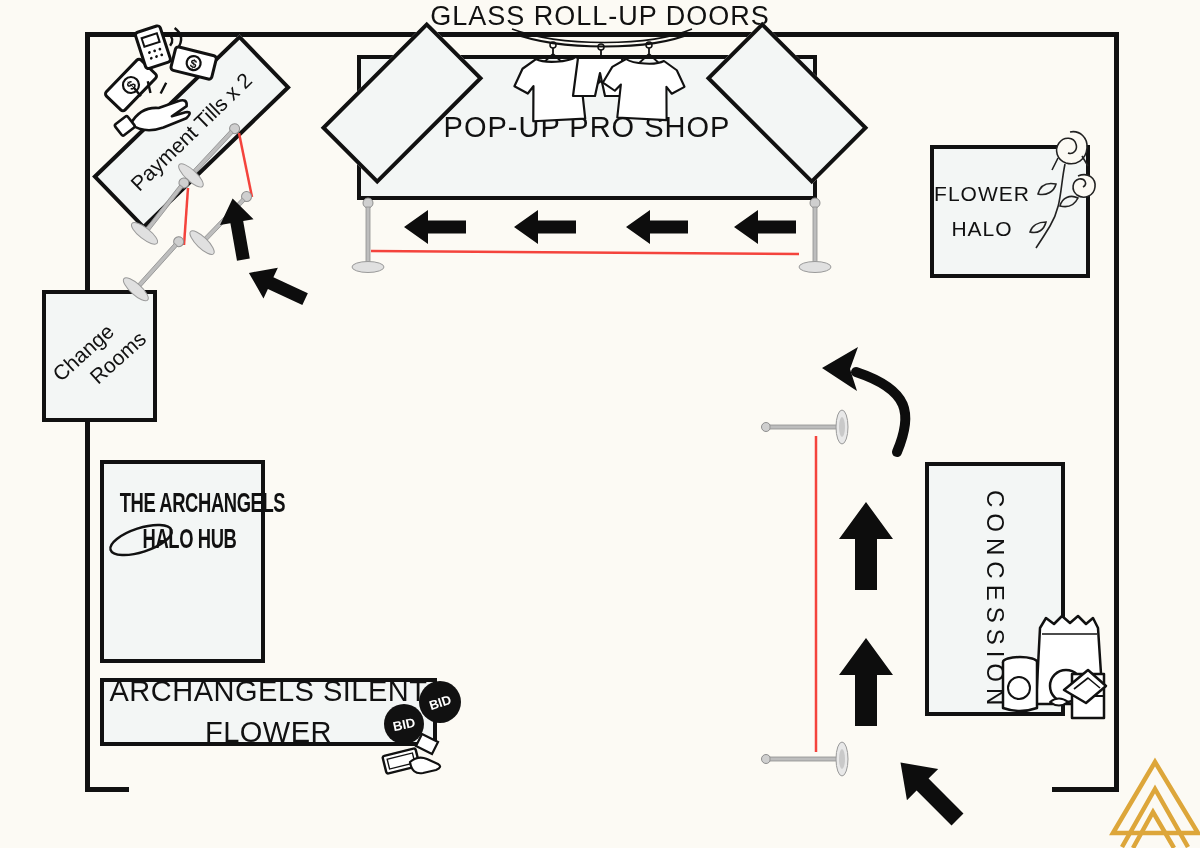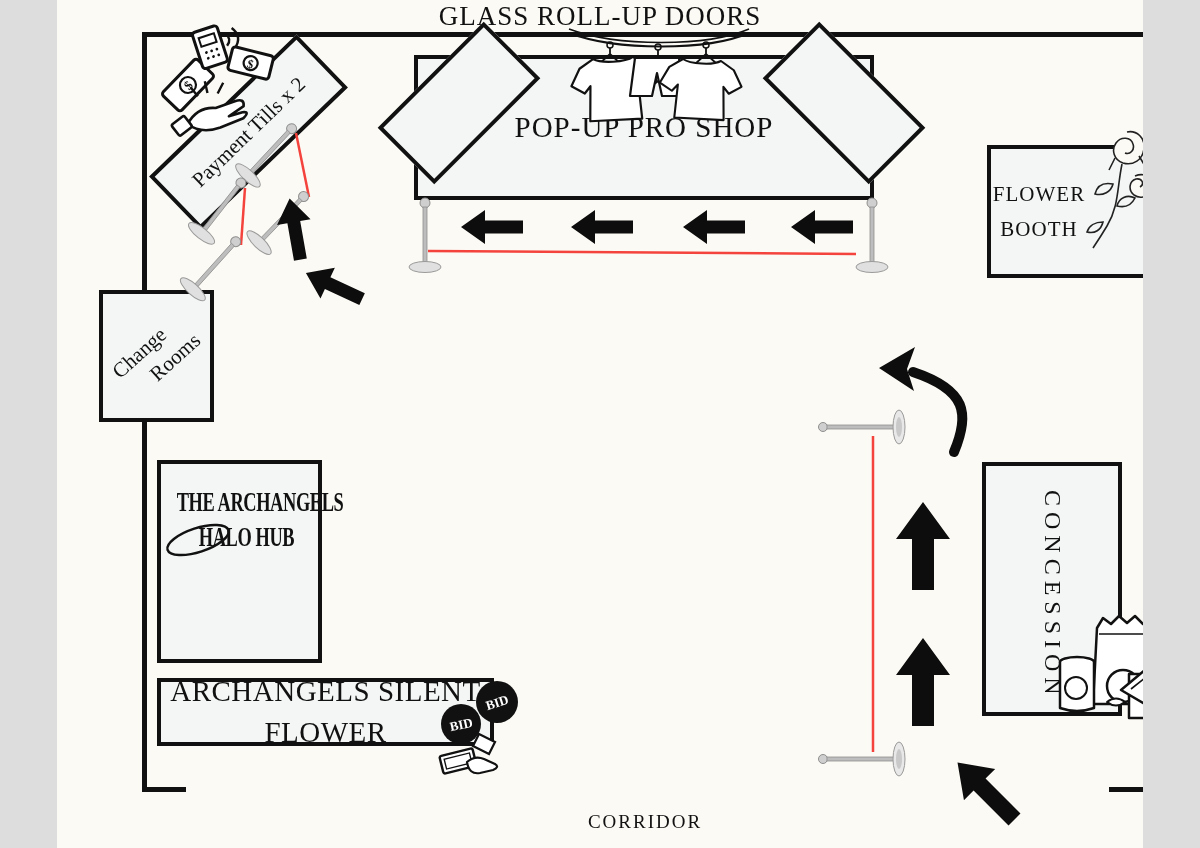--- a/index.html
+++ b/index.html
@@ -1,17 +1,17 @@
 <!DOCTYPE html>
 <html><head>
 <meta charset="utf-8">
 <style>
   html,body{margin:0;padding:0;background:#ddd;}
-  .canvas{position:relative;width:1086px;height:848px;background:#FCFAF4;overflow:hidden;
-          font-family:Liberation Serif, serif;color:#111;margin:0 auto;}
+  .canvas{position:relative;width:1200px;height:848px;background:#FCFAF4;overflow:hidden;
+          font-family:Liberation Sans, sans-serif;color:#111;margin:0 auto;}
   .wall{position:absolute;background:#111;z-index:1;}
   .box{position:absolute;background:#F3F6F5;border:4px solid #111;box-sizing:border-box;z-index:2;}
   .diag{position:absolute;width:150px;height:80px;background:#F3F6F5;border:4px solid #111;
         box-sizing:border-box;z-index:3;}
   .title{position:absolute;top:1px;left:0;width:100%;text-align:center;font-size:27px;
          letter-spacing:1px;z-index:3;}
   .corridor{position:absolute;top:811px;left:448px;width:280px;text-align:center;font-size:19px;
             letter-spacing:2px;z-index:3;}
   .proshop{left:357px;top:55px;width:460px;height:145px;display:flex;justify-content:center;
            align-items:center;}
@@ -43,35 +43,34 @@
 
 <div class="canvas">
 
   <div class="wall" style="left:85px;top:32px;width:5px;height:760px;"></div>
   <div class="wall" style="left:85px;top:32px;width:1034px;height:5px;"></div>
   <div class="wall" style="left:1114px;top:32px;width:5px;height:760px;"></div>
   <div class="wall" style="left:85px;top:787px;width:44px;height:5px;"></div>
   <div class="wall" style="left:1052px;top:787px;width:67px;height:5px;"></div>
 
   <div class="title">GLASS ROLL-UP DOORS</div>
-  <div class="corridor">CORRIDOR</div>
 
   <div class="box proshop">
     <span class="proshop-label">POP-UP PRO SHOP</span>
   </div>
   <div class="diag" style="left:327px;top:63px;transform:rotate(-45deg);"></div>
   <div class="diag" style="left:712px;top:63px;transform:rotate(45deg);"></div>
 
   <div class="box tills">
     <span class="tills-label">Payment Tills x 2</span>
   </div>
 
   <div class="box flower">
     <span>FLOWER</span>
-    <span>BOOTH</span>
+    <span>HALO</span>
   </div>
 
   <div class="box change">
     <div class="change-inner">
       <div>Change</div>
       <div class="change-line2">Rooms</div>
     </div>
   </div>
 
   <div class="box halo">

